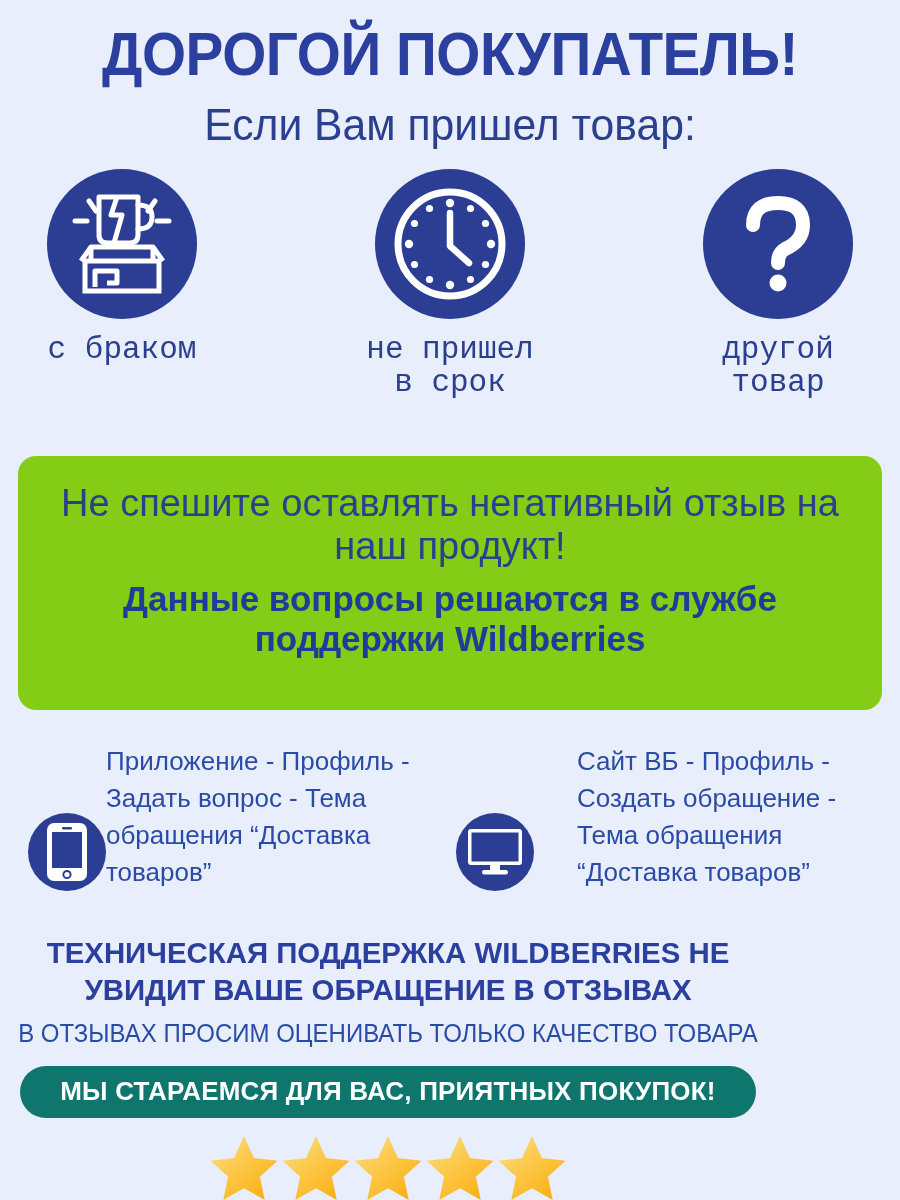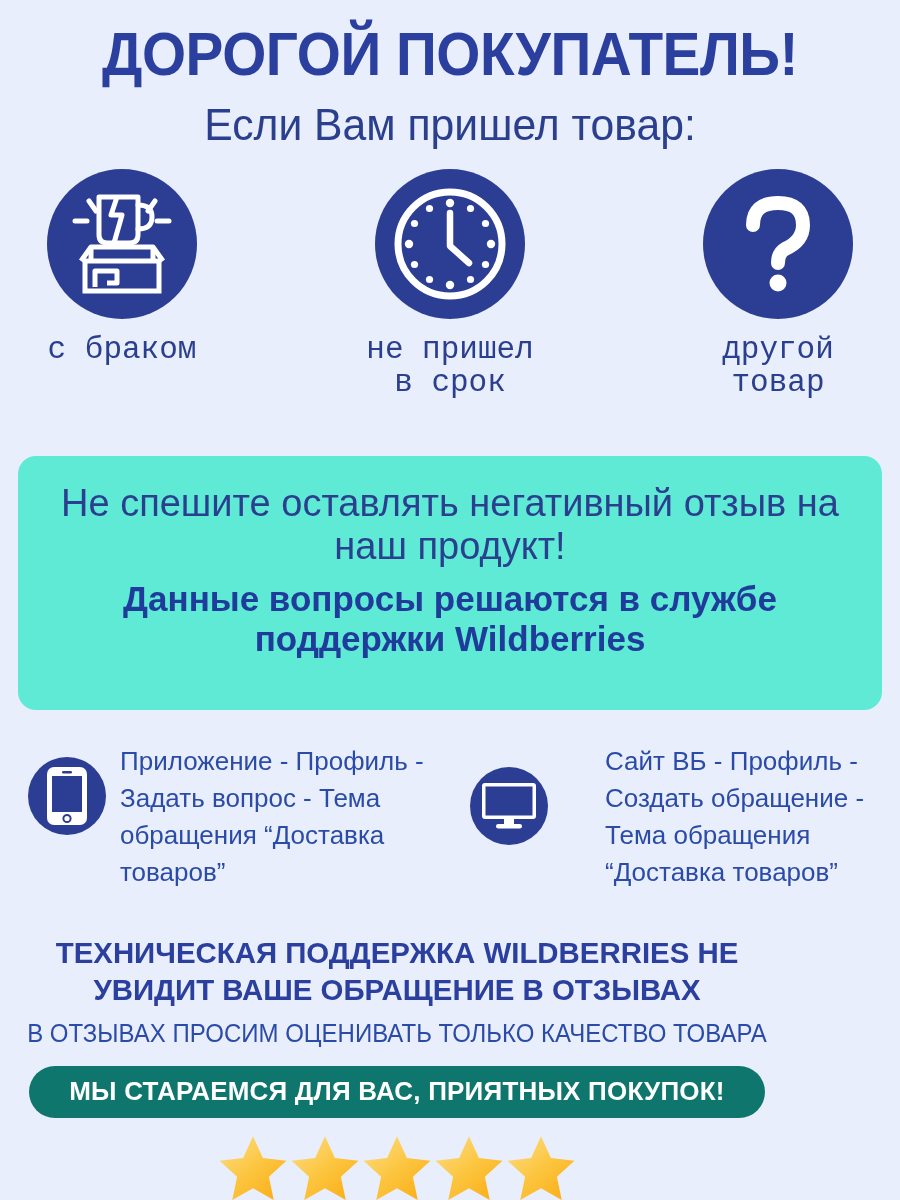--- a/index.html
+++ b/index.html
@@ -84,21 +84,21 @@
     font-family: Liberation Mono, monospace;
   }
 
   
   .card {
     position: absolute;
     left: 18px;
     top: 456px;
     width: 864px;
     height: 254px;
-    background: #5eead4;
+    background: #84cc16;
     border-radius: 18px;
     padding: 26px 34px 0 34px;
     text-align: center;
   }
 
   .card-lead {
     font-size: 38px;
     line-height: 1.14;
     font-weight: 400;
     color: #2B3F8F;
@@ -117,22 +117,21 @@
     position: absolute;
     top: 735px;
     left: 0;
     width: 900px;
     display: flex;
     padding: 0 20px;
   }
 
   .channel {
     display: flex;
-    align-items: flex-start;
-    gap: 14px;
+    align-items: flex-end;
   }
 
   .channel.app   { width: 452px; padding-left: 8px; }
   .channel.site  { width: 428px; padding-left: 0; }
 
   .channel .circle-sm {
     width: 78px;
     height: 78px;
     border-radius: 50%;
     background: #2C3E94;
@@ -154,21 +153,21 @@
     padding-top: 8px;
   }
 
   .channel.app .channel-text { width: 350px; }
   .channel.site .channel-text { width: 330px; margin-left: 43px; }
 
   
   .bottom {
     position: absolute;
     top: 935px;
-    left: 9px;
+    left: 0;
     width: 776px;
     text-align: center;
   }
 
   .bottom-h1 {
     font-size: 30px;
     font-weight: 700;
     line-height: 1.22;
     color: #2B3F9E;
     letter-spacing: 0px;

